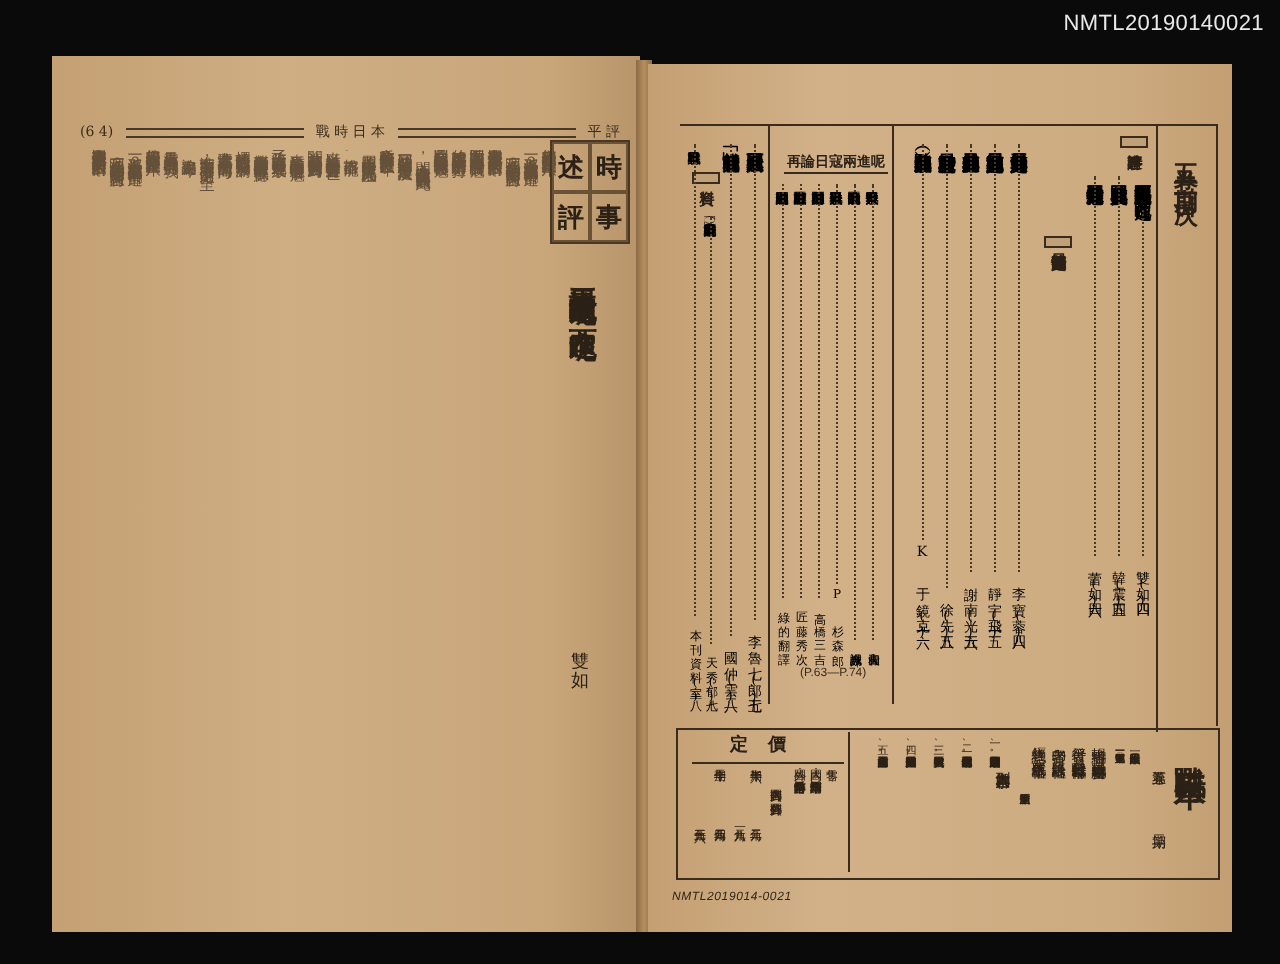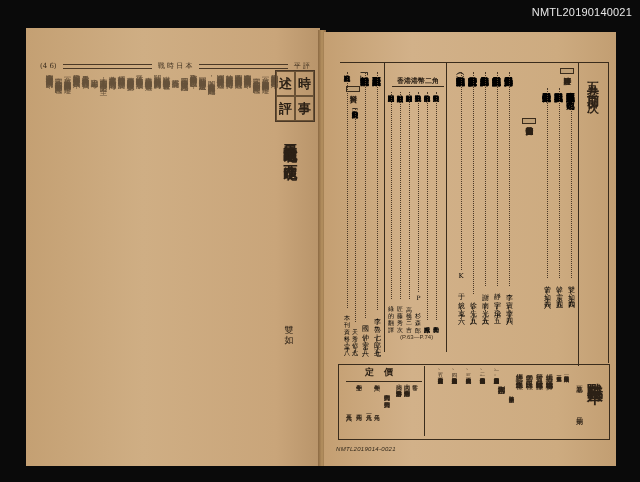--- a/index.html
+++ b/index.html
@@ -43,21 +43,21 @@
 </style>
 </head>
 <body>
 
 <div class="watermark">NMTL20190140021</div>
 
 <div class="page left"></div>
 <div class="spine"></div>
 
 <div class="running">
-  <span>(4 6)</span>
+  <span>(6 4)</span>
   <span class="rule"></span>
   <span>戰 時 日 本</span>
   <span class="rule"></span>
   <span>平 評</span>
 </div>
 
 <div class="body-cols" id="bodycols">
     <div class="col" style="left: 230px;">一年八月間後決定分八部份所規定的</div>
     <div class="col" style="left: 221px;">究竟是那一派？這部份日本軍部的南進</div>
     <div class="col" style="left: 212px;">戶的北進呢？在對南美洋中的佔領一個</div>
@@ -148,21 +148,21 @@
 </div>
 <div class="entry" style="left:456px;top:70px;height:250px;">
   <span class="ttl">歐洲戰爭與遠東形勢（續）</span>
     <span class="dots"></span>
   <span class="auth">K 于 鏡 克</span>
   <span class="auth">(六一)</span>
 </div>
 
 <div class="toc-vline" style="left:446px;top:62px;height:290px;"></div>
 
-<div class="section-head" style="left:392px;top:76px;width:52px;">香港港幣二角</div>
+<div class="section-head" style="left:392px;top:76px;width:52px;">再論日寇兩進呢</div>
 <div class="entry small" style="left:432px;top:90px;height:232px;">
   <span class="ttl">太平洋戰爭與日本對策</span>
     <span class="dots"></span>
   <span class="auth">青山和夫</span>
 </div>
 <div class="entry small" style="left:423px;top:90px;height:232px;">
   <span class="ttl">帝國的戰爭的能力</span>
     <span class="dots"></span>
   <span class="auth">今堀誠八郎</span>
 </div>

